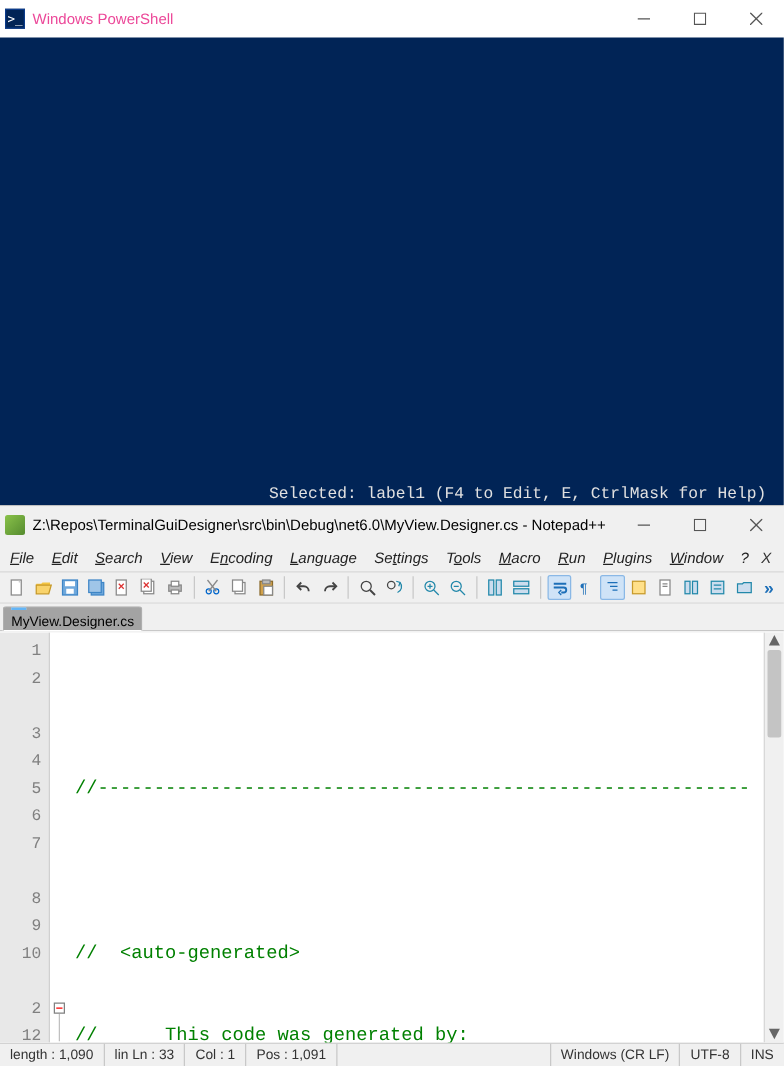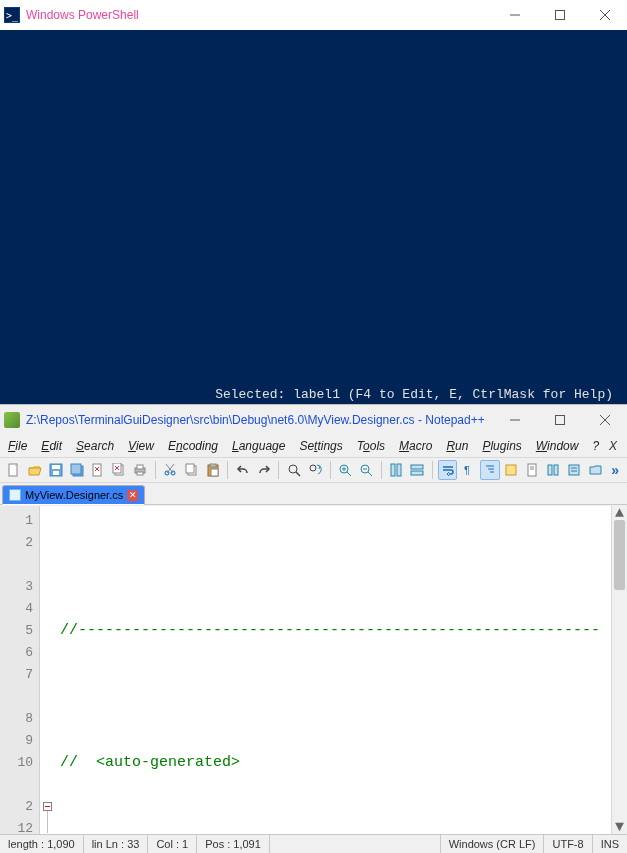--- a/index.html
+++ b/index.html
@@ -90,21 +90,21 @@
     padding-left: 4px;
   }
   .npp-icon {
     width: 16px; height:16px;
     background: linear-gradient(135deg,#8ac24a,#558b2f);
     margin-right: 6px;
     border-radius: 2px;
   }
   .npp-title {
     flex: 1;
-    color: #1d4ed8;
+    color: #000000;
     font-size: 12px;
     white-space: nowrap;
     overflow: hidden;
   }
 
   
   .npp-menu {
     height: 22px;
     display: flex;
     align-items: center;
@@ -154,32 +154,33 @@
   .npp-tabs {
     height: 22px;
     display: flex;
     align-items: flex-end;
     background: #f0f0f0;
     border-bottom: 1px solid #c8c8c8;
     padding-left: 2px;
   }
   .tab {
     height: 20px;
-    background:#3b82f6;
+    background:#a3a3a3;
     border:1px solid #b0b0b0;
     border-bottom:1px solid #fff;
     border-top-left-radius: 3px;
     border-top-right-radius: 3px;
     display:flex;
-    align-items:center;
+    align-items:flex-start;
     padding: 0 6px;
     gap:4px;
     font-size: 11px;
     position:relative;
     top:1px;
+    flex-direction:column;
   }
   .tab-ficon {
     width:12px;height:12px;
     background:#e3f2fd;
     border:1px solid #64b5f6;
   }
   .tab-close {
     width:11px;height:11px;
     background:#d9534f;
     color:#fff;
@@ -580,20 +581,21 @@
       <div class="fold-mark"></div>
       <div class="fold-line"></div>
 
     </div>
 
     <div class="code">
       <div class="code-line"></div>
       <div class="code-line c-green">//----------------------------------------------------------</div>
       <div class="code-line"></div>
       <div class="code-line c-green">//  &lt;auto-generated&gt;</div>
+      <div class="code-line c-green">//      This code was generated by:</div>
       
       
       
       
       
       
       
       
     </div>
 

